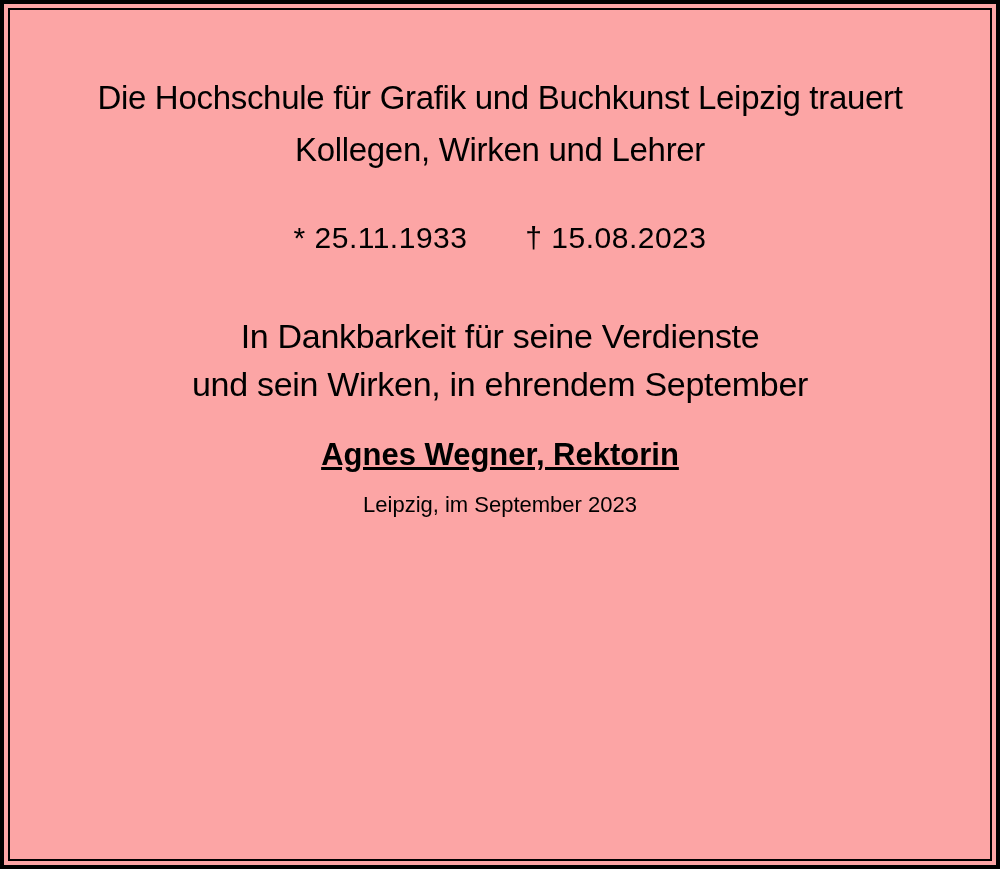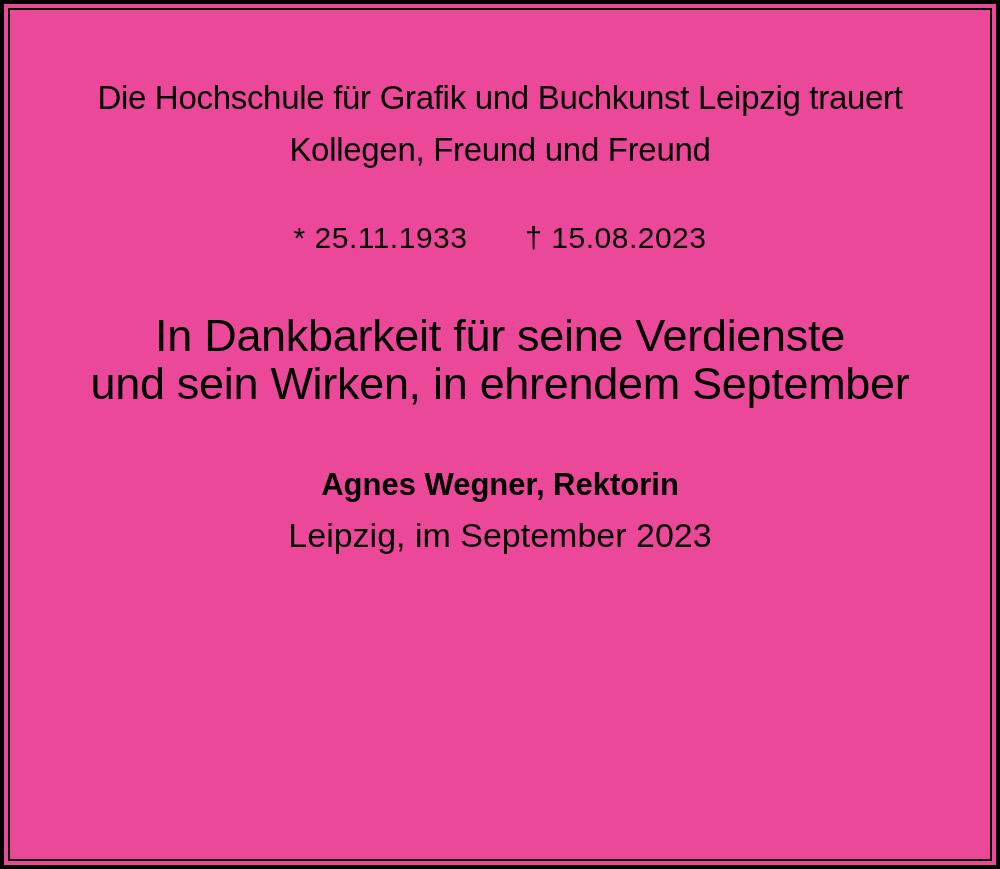--- a/index.html
+++ b/index.html
@@ -6,21 +6,21 @@
 
   html, body {
     background: #ffffff;
     font-family: "Liberation Sans", sans-serif;
     color: #000000;
   }
 
   .notice-card {
     width: 1000px;
     height: 869px;
-    background: #ec4899;
+    background: #fca5a5;
     border: 4px solid #000000;
     padding: 4px;
   }
 
   .notice-inner {
     width: 100%;
     height: 100%;
     border: 2px solid #000000;
     text-align: center;
     overflow: hidden;
@@ -49,47 +49,48 @@
     font-size: 30px;
     line-height: 40px;
     letter-spacing: 0.5px;
   }
 
   .dates-line .date-part { display: inline-block; }
   .dates-line .death-date { margin-left: 49px; }
 
   .tribute {
     margin-top: 54px;
-    font-size: 45px;
+    font-size: 34px;
     line-height: 48px;
     letter-spacing: -0.3px;
   }
 
   .signature {
-    margin-top: 56px;
+    margin-top: 26px;
     font-size: 31px;
     line-height: 42px;
     font-weight: 700;
+    text-decoration: underline;
   }
 
   .place-date {
     margin-top: 12px;
-    font-size: 34px;
+    font-size: 22px;
     line-height: 34px;
   }
 </style>
 </head>
 <body>
 
 <div class="notice-card">
   <div class="notice-inner">
 
     <div class="intro">
       <div>Die Hochschule für Grafik und Buchkunst Leipzig trauert</div>
-      <div>Kollegen, Freund und Freund</div>
+      <div>Kollegen, Wirken und Lehrer</div>
     </div>
 
 
     <div class="dates-line">
       <span class="date-part birth-date">* 25.11.1933</span>
       <span class="date-part death-date">† 15.08.2023</span>
     </div>
 
     <div class="tribute">
       <div>In Dankbarkeit für seine Verdienste</div>

